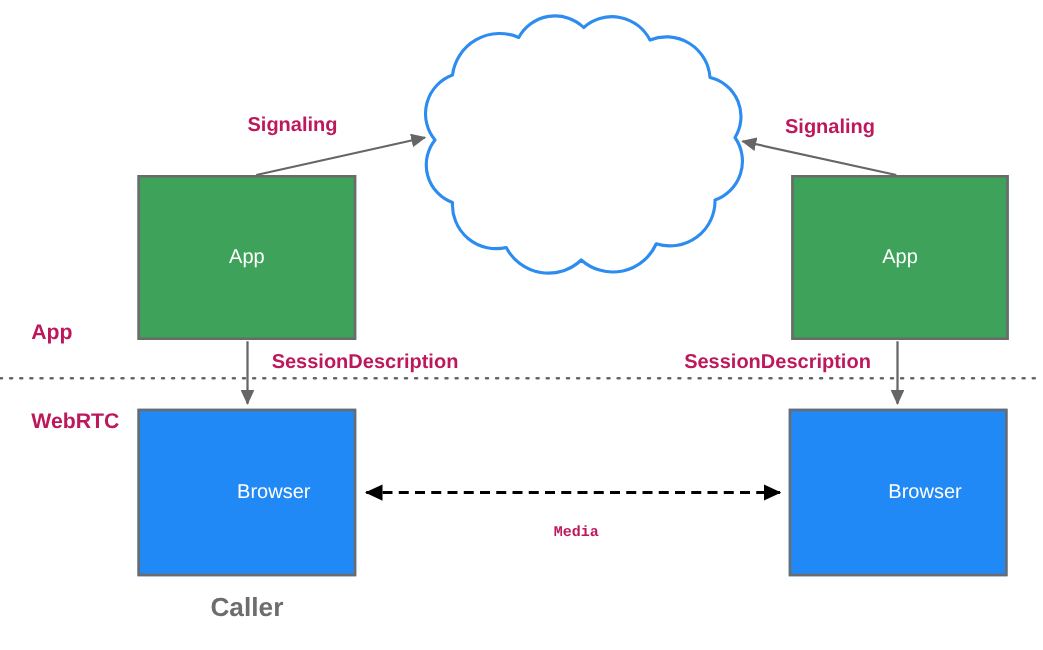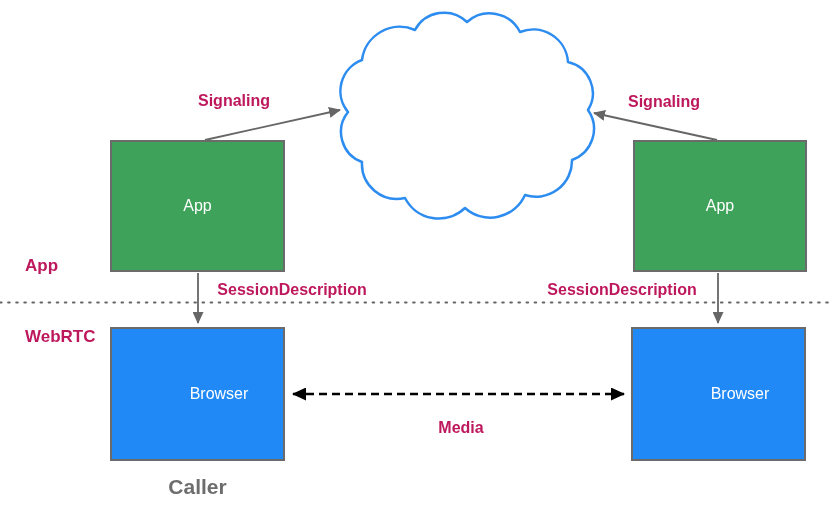--- a/index.html
+++ b/index.html
@@ -75,21 +75,21 @@
   }
   .lbl-center { transform: translateX(-50%); }
 
   #app-layer-label    { left: 25px; top: 256px; font-size: 17px; }
   #webrtc-layer-label { left: 25px; top: 327px; font-size: 17px; }
 
   #signaling-left-label  { left: 234px; top: 92px;  font-size: 16px; }
   #signaling-right-label { left: 664px; top: 93px;  font-size: 16px; }
   #session-left-label    { left: 292px; top: 281px; font-size: 16px; }
   #session-right-label   { left: 622px; top: 281px; font-size: 16px; }
-  #media-label           { left: 461px; top: 419px; font-size: 16px; }
+  #media-label           { left: 461px; top: 419px; font-size: 12px; font-family: Liberation Mono, monospace; }
 
   .foot {
     position: absolute;
     width: 175px;
     top: 475px;
     text-align: center;
     font-size: 21px;
     font-weight: 700;
     color: var(--label_muted, #6d6d6d);
   }

